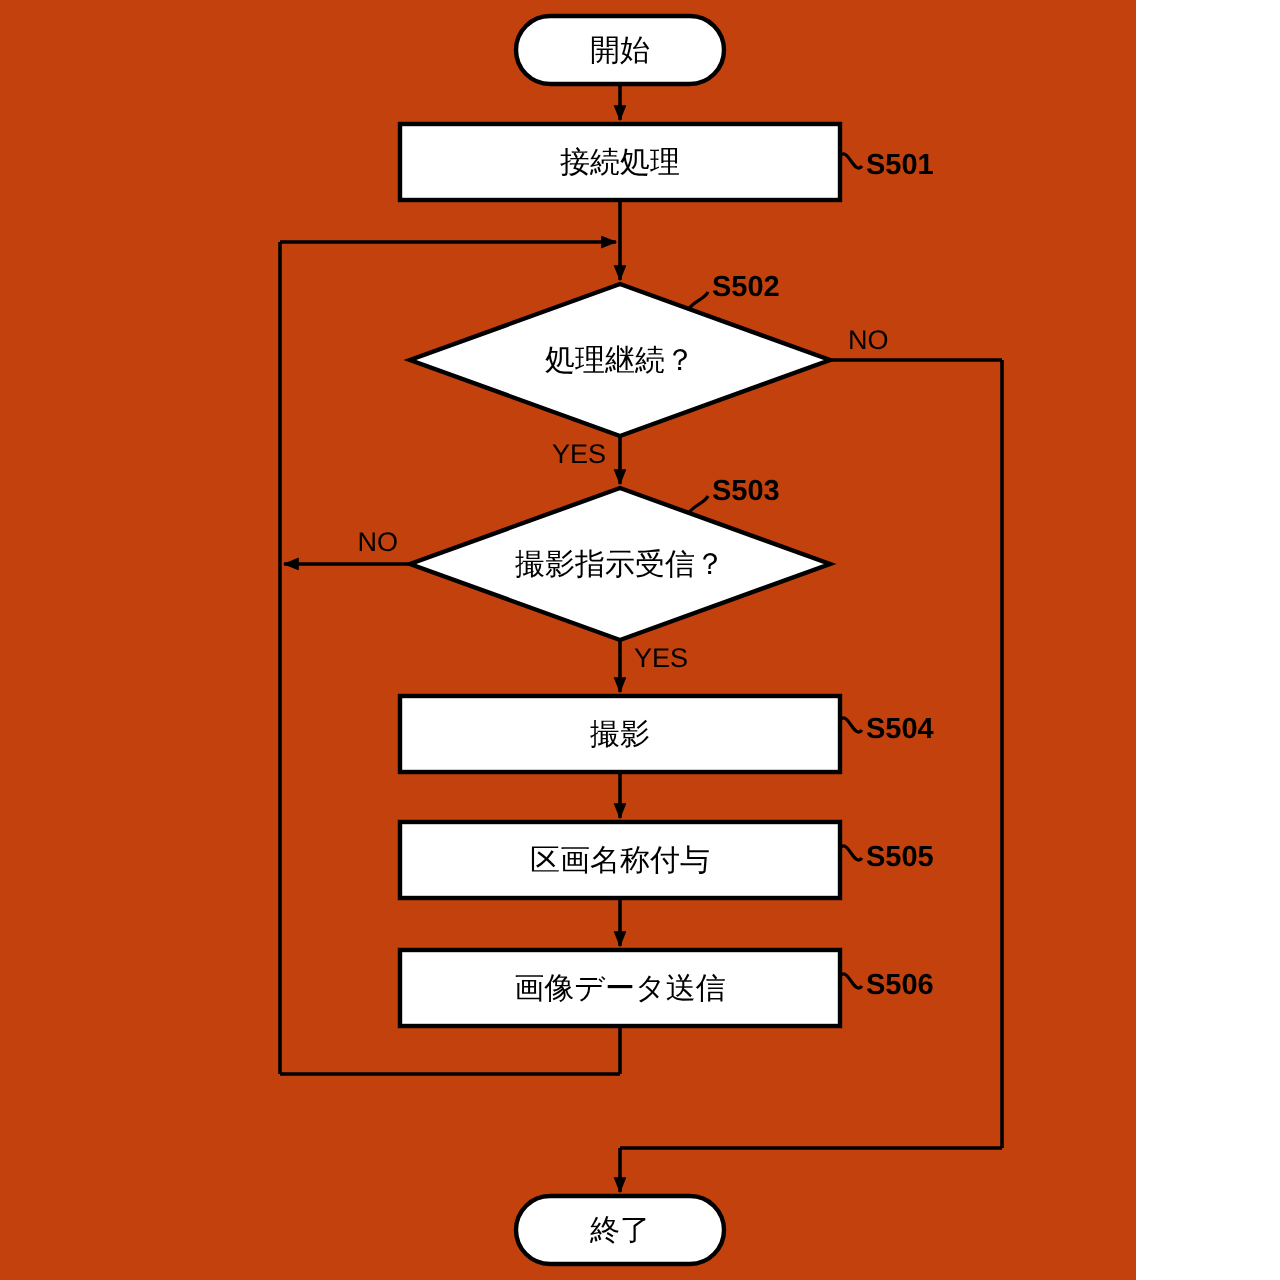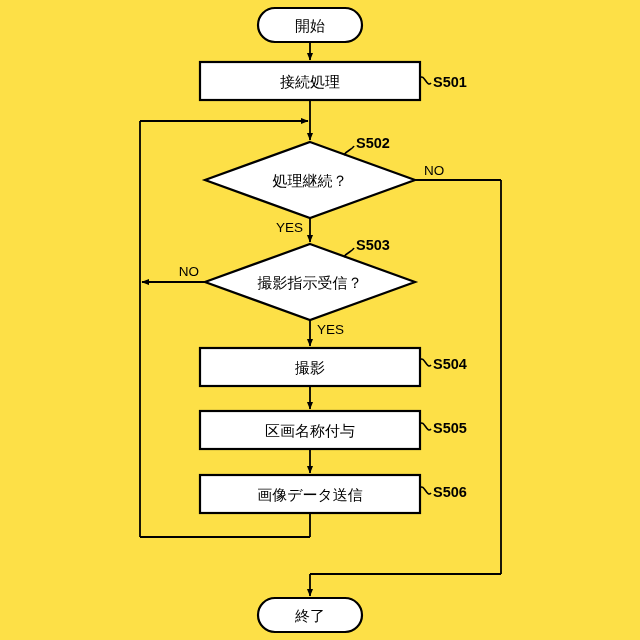--- a/index.html
+++ b/index.html
@@ -5,23 +5,23 @@
   html, body {
     margin: 0;
     padding: 0;
     background: #ffffff;
   }
   body {
     font-family: "Liberation Sans", "DejaVu Sans", sans-serif;
   }
   #flowchart-canvas {
     position: relative;
-    width: 640px;
+    width: 568px;
     height: 640px;
-    background: #fde047;
+    background: #c2410c;
     overflow: hidden;
   }
   #flow-svg {
     position: absolute;
     left: 0;
     top: 0;
     width: 640px;
     height: 640px;
   }
   .node-shape {

